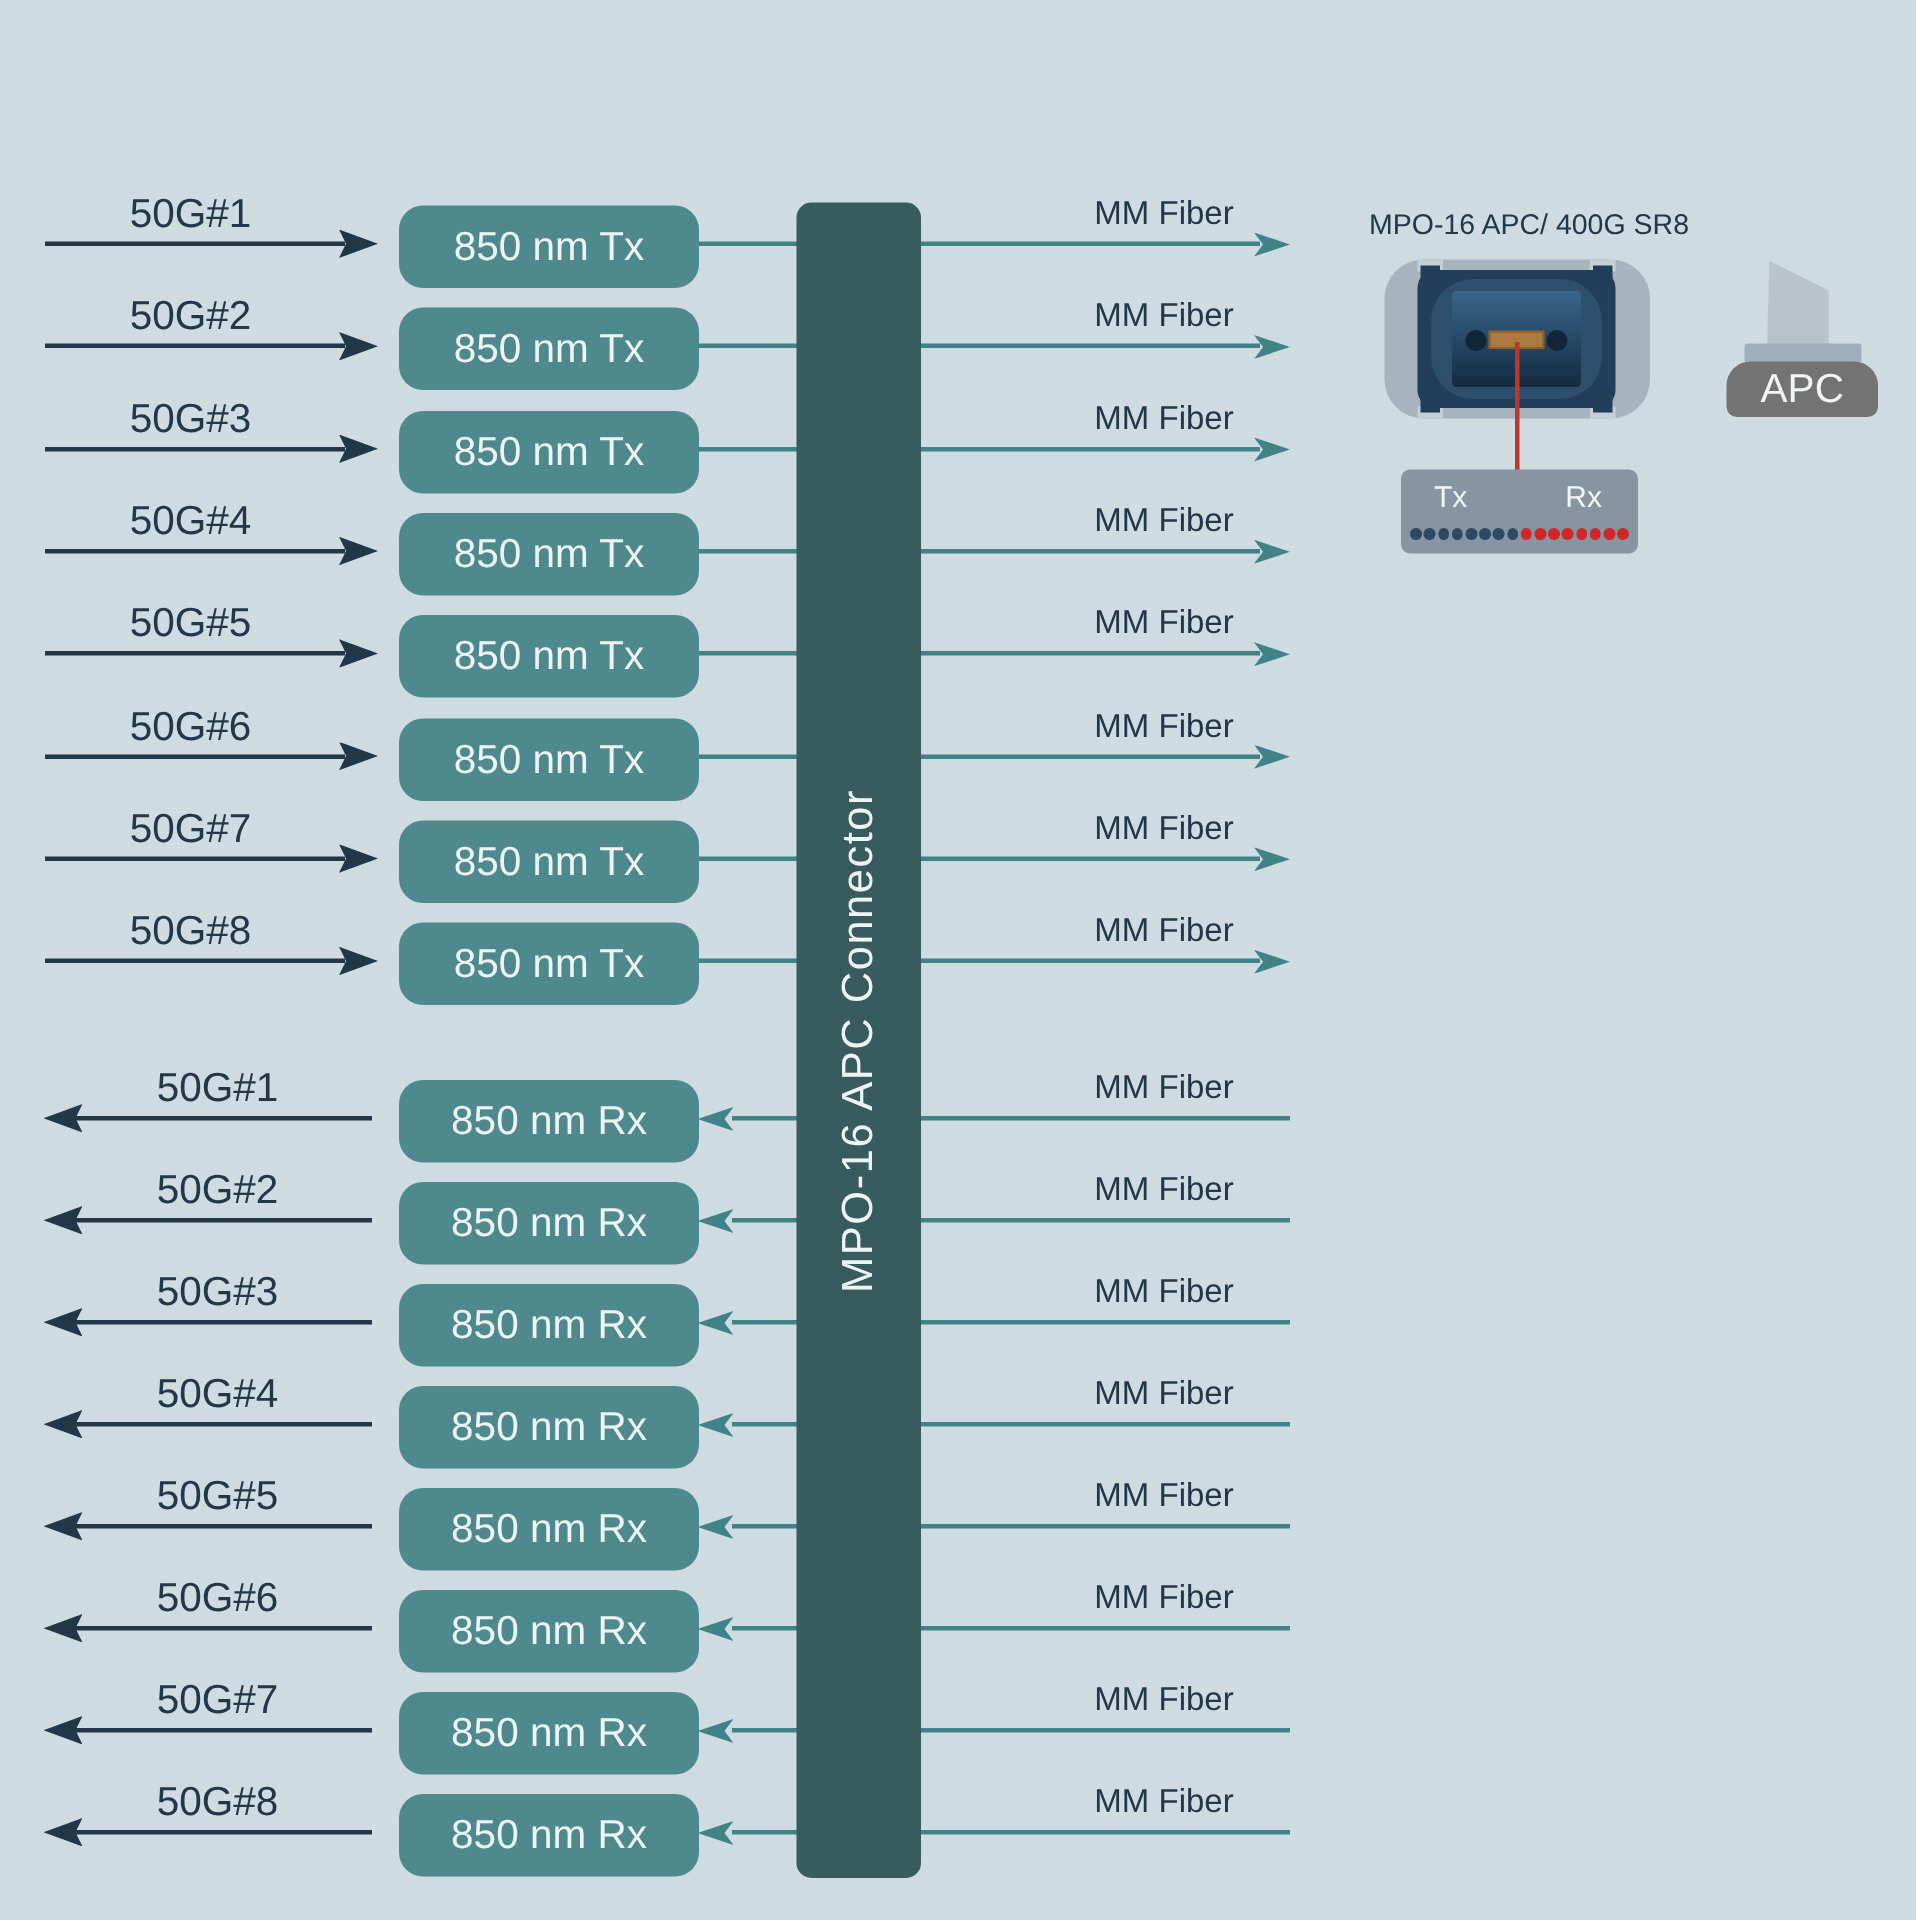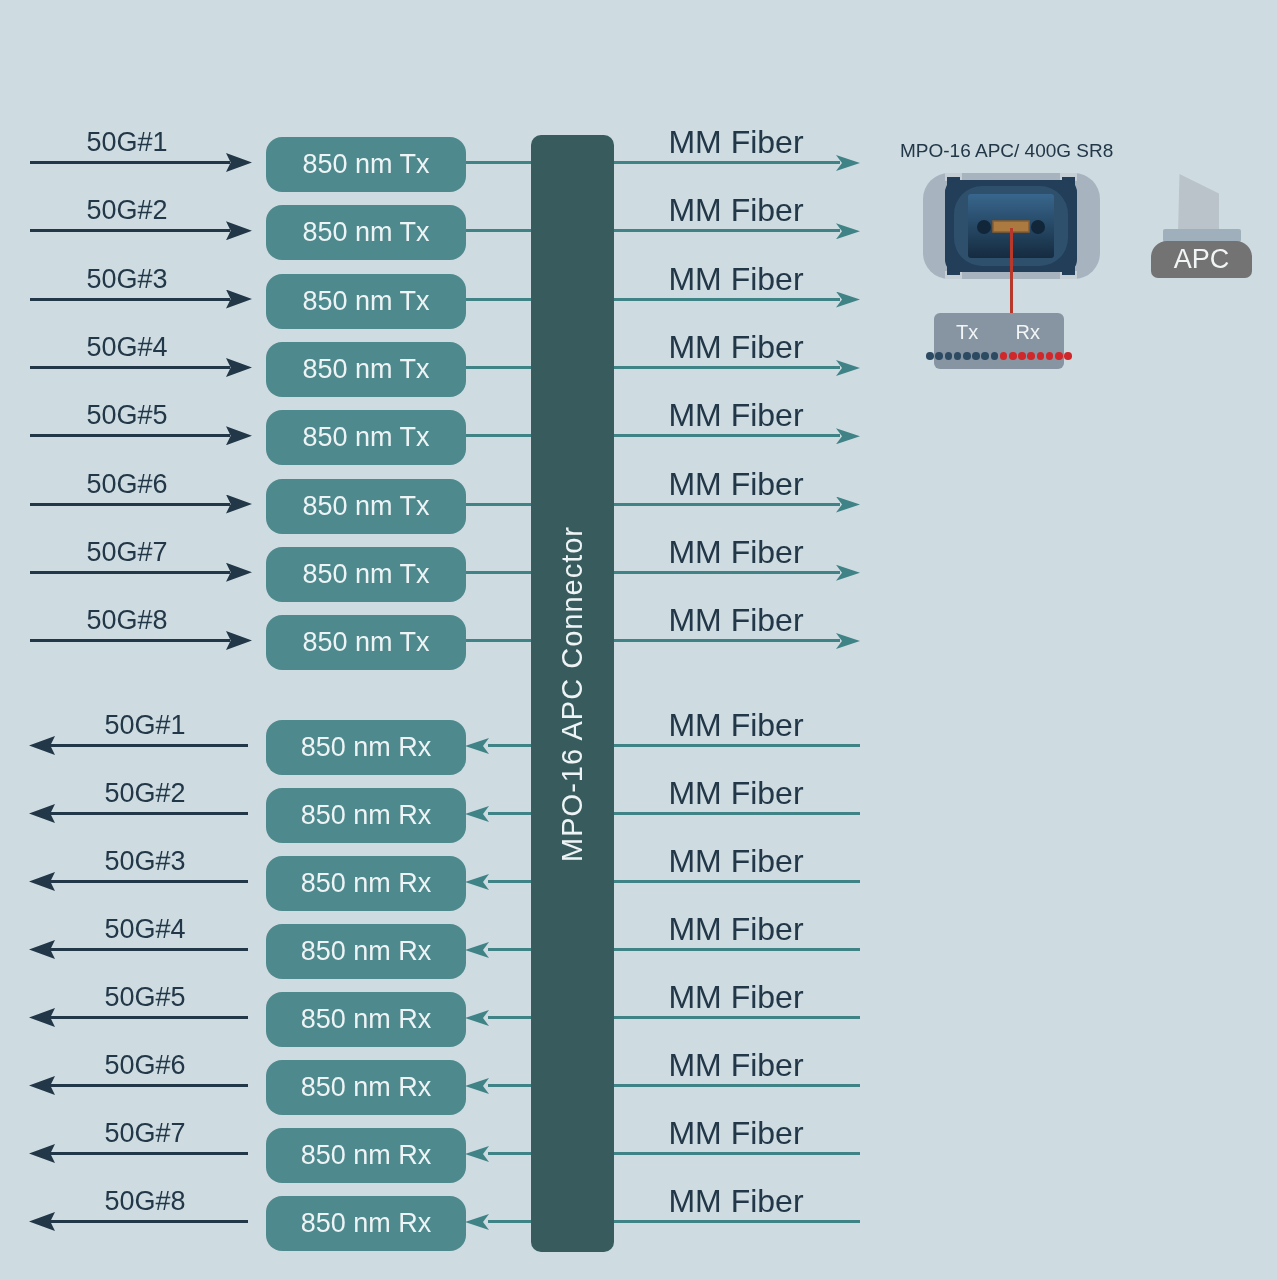--- a/index.html
+++ b/index.html
@@ -48,42 +48,42 @@
     clip-path:polygon(0 0,100% 50%,0 100%,25% 50%);
   }
   .row.tx .thead{left:836px;}
   .row.rx .thead{left:465px;transform:scaleX(-1);}
   .box{
     position:absolute;left:266px;top:0;width:200px;height:55px;
     background:var(--box-teal);border-radius:16px;color:var(--box-text);
     font-size:27px;display:flex;align-items:center;justify-content:center;
   }
   .fiber{
-    position:absolute;left:636px;width:200px;top:-10px;height:30px;line-height:30px;
-    text-align:center;font-size:32px;color:var(--ink);
+    position:absolute;left:676px;width:200px;top:-10px;height:30px;line-height:30px;
+    text-align:center;font-size:22px;color:var(--ink);
   }
   
   .bar{
     position:absolute;left:531px;top:135px;width:83px;height:1117px;
     background:var(--bar-teal);border-radius:10px;
     display:flex;align-items:center;justify-content:center;
   }
   .bar-label{
     writing-mode:vertical-rl;transform:rotate(180deg);
     color:var(--box-text);font-size:29px;letter-spacing:1px;
   }
   
   .mpo-caption{
-    position:absolute;left:900px;top:140px;width:226px;text-align:left;
+    position:absolute;left:900px;top:140px;width:226px;text-align:right;
     font-size:19px;color:var(--ink);
   }
   .mpo-svg{position:absolute;left:918px;top:170px;width:187px;height:112px;}
   .red-line{position:absolute;left:1010px;top:228px;width:3px;height:86px;background:var(--red);}
   .pinbox{
-    position:absolute;left:934px;top:313px;width:130px;height:56px;
+    position:absolute;left:934px;top:313px;width:158px;height:56px;
     background:var(--pinbox-gray);border-radius:6px;
   }
   .pin-lbl{position:absolute;top:8px;font-size:20px;color:#f2f5f6;}
   .pin-lbl.txl{left:22px;}
   .pin-lbl.rxl{right:24px;margin-left:48px;}
   .dots{
     position:absolute;left:0;right:0;bottom:9px;display:flex;
     justify-content:center;gap:1.6px;
   }
   .dot{width:7.6px;height:7.6px;border-radius:50%;flex:0 0 auto;}

